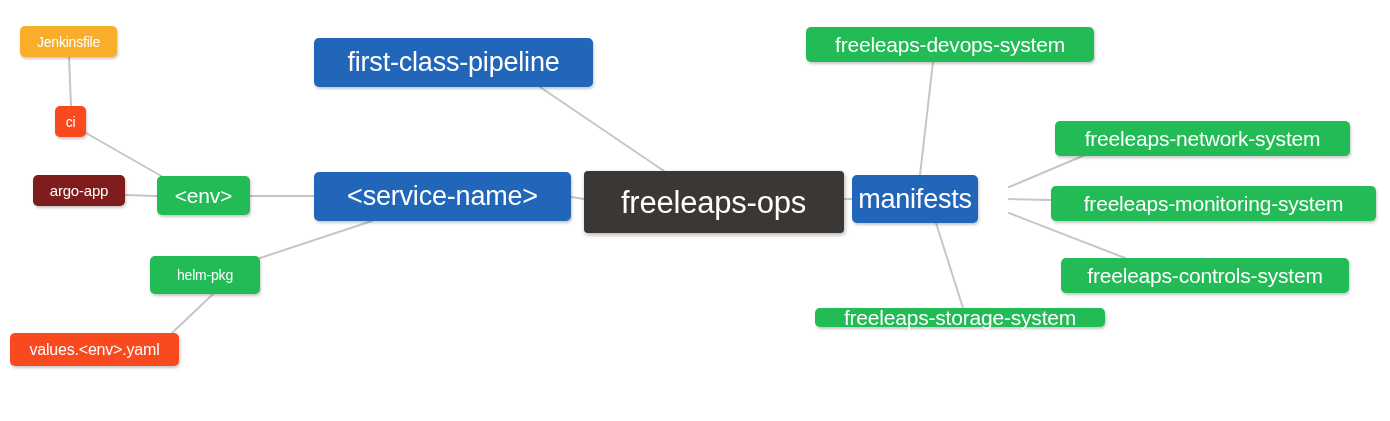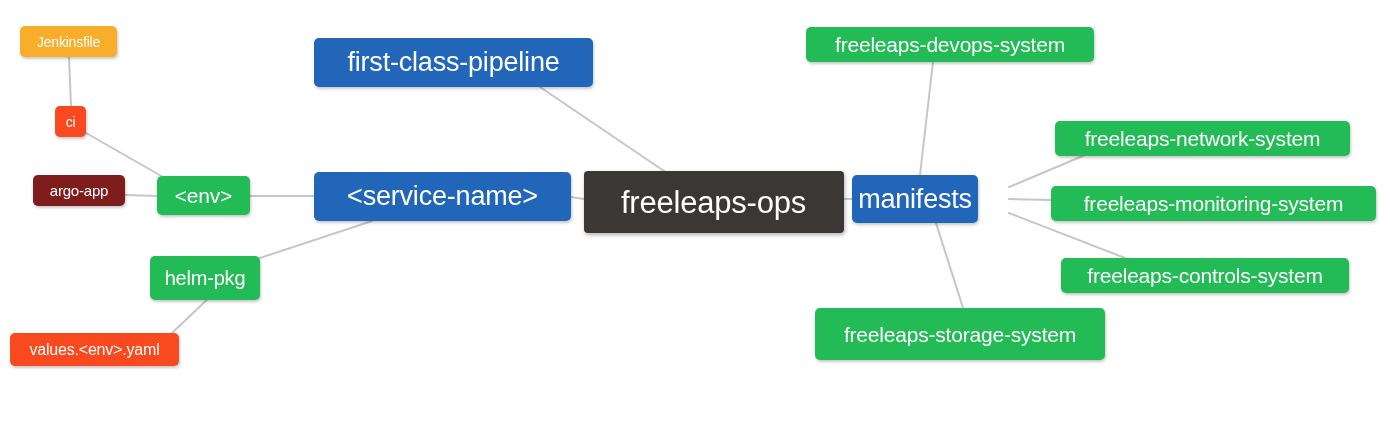--- a/index.html
+++ b/index.html
@@ -70,21 +70,21 @@
       </div>
       <div class="node" style="left: 55px; top: 106px; width: 31px; height: 31px; background: rgb(249, 73, 31); font-size: 14px;">
         <span>ci</span>
       </div>
       <div class="node" style="left: 33px; top: 175px; width: 92px; height: 31px; background: #7f1d1d; font-size: 15px;">
         <span>argo-app</span>
       </div>
       <div class="node" style="left: 157px; top: 176px; width: 93px; height: 39px; background: rgb(34, 187, 85); font-size: 21px;">
         <span>&lt;env&gt;</span>
       </div>
-      <div class="node" style="left: 150px; top: 256px; width: 110px; height: 44px; background: rgb(34, 187, 85); font-size: 20px;">
+      <div class="node" style="left: 150px; top: 256px; width: 110px; height: 38px; background: rgb(34, 187, 85); font-size: 14px;">
         <span>helm-pkg</span>
       </div>
       <div class="node" style="left: 10px; top: 333px; width: 169px; height: 33px; background: rgb(249, 73, 31); font-size: 16px;">
         <span>values.&lt;env&gt;.yaml</span>
       </div>
       <div class="node" style="left: 314px; top: 38px; width: 279px; height: 49px; background: rgb(33, 102, 184); font-size: 27px;">
         <span>first-class-pipeline</span>
       </div>
       <div class="node" style="left: 314px; top: 172px; width: 257px; height: 49px; background: rgb(33, 102, 184); font-size: 27px;">
         <span>&lt;service-name&gt;</span>
@@ -100,17 +100,17 @@
       </div>
       <div class="node" style="left: 1055px; top: 112px; width: 295px; height: 35px; background: rgb(34, 187, 85); font-size: 21px; margin-top: 9px;">
         <span>freeleaps-network-system</span>
       </div>
       <div class="node" style="left: 1051px; top: 186px; width: 325px; height: 35px; background: rgb(34, 187, 85); font-size: 21px; justify-content: center;">
         <span>freeleaps-monitoring-system</span>
       </div>
       <div class="node" style="left: 1061px; top: 258px; width: 288px; height: 35px; background: rgb(34, 187, 85); font-size: 21px;">
         <span>freeleaps-controls-system</span>
       </div>
-      <div class="node" style="left: 815px; top: 308px; width: 290px; height: 52px; background: rgb(34, 187, 85); font-size: 21px;">
+      <div class="node" style="left: 815px; top: 308px; width: 290px; height: 19px; background: rgb(34, 187, 85); font-size: 21px;">
         <span>freeleaps-storage-system</span>
       </div>
     </div>
 </div>
 
 </body></html>

